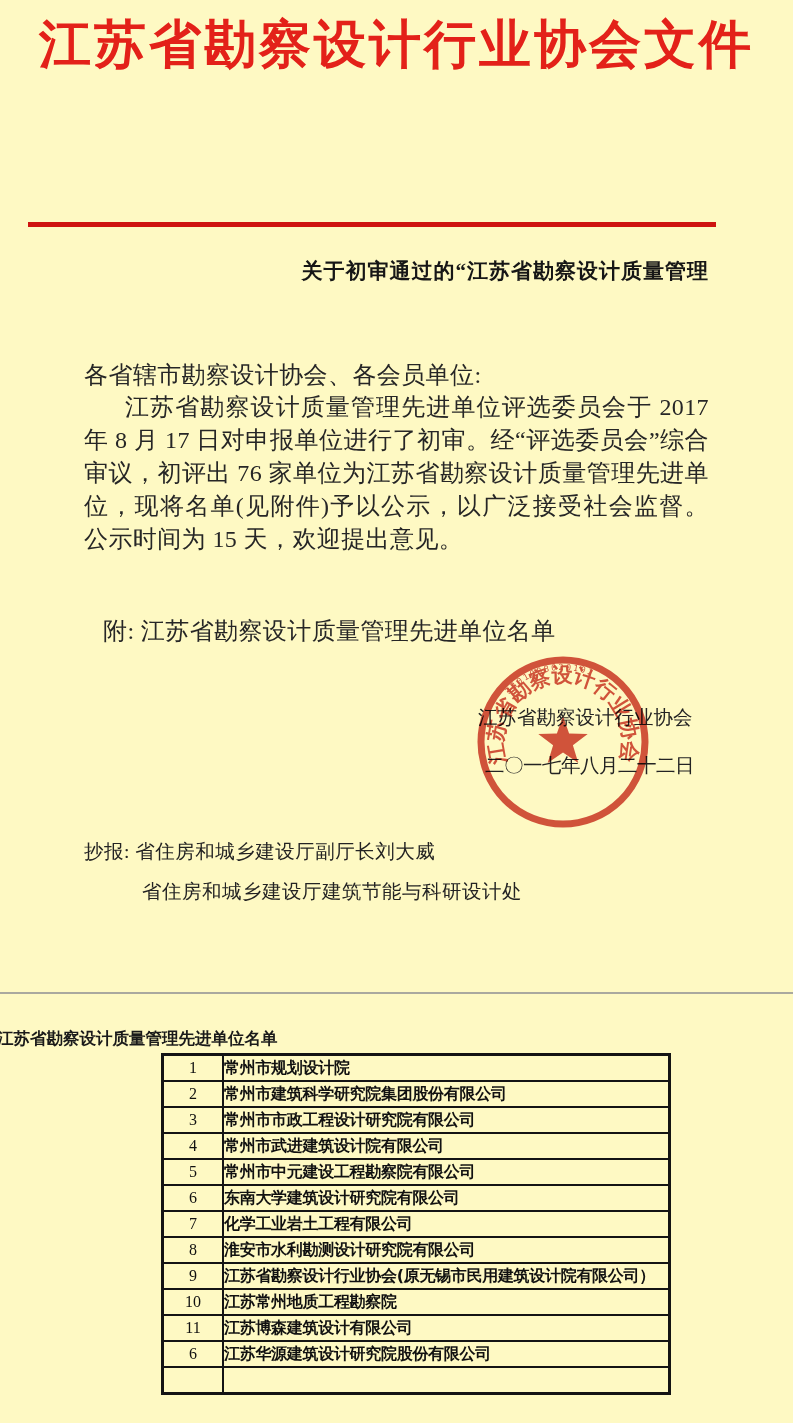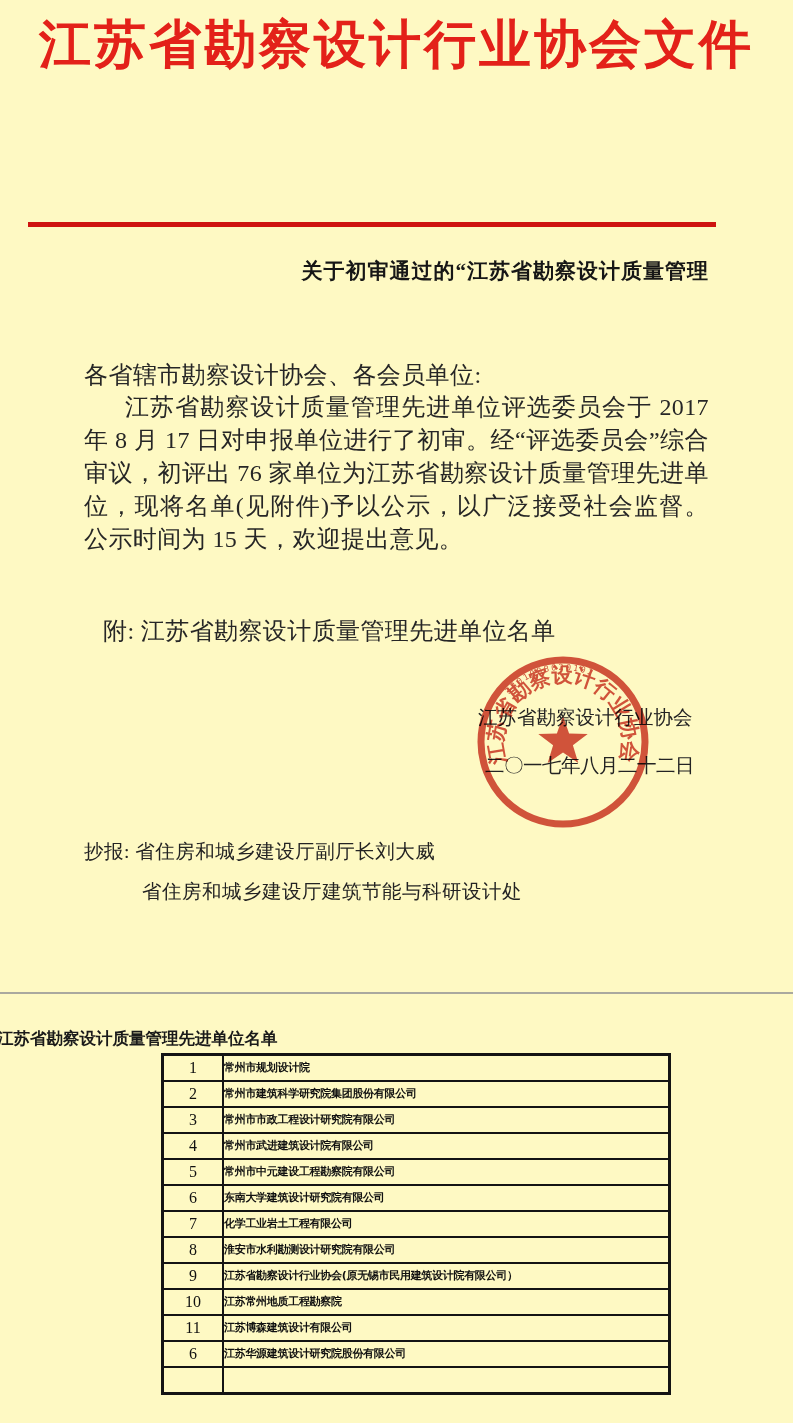--- a/index.html
+++ b/index.html
@@ -52,21 +52,21 @@
   table.roster{border-width:3px;}
   table.roster td{height:24px;padding:0;vertical-align:middle;}
   td.no{
     width:58px;text-align:center;
     font-family:"Liberation Serif","DejaVu Serif",serif;
     font-size:16px;color:#111;
   }
   td.name{
     padding:2px 2px 2px 4px;line-height:24px;
     font-family:"DejaVu Sans","Liberation Sans",sans-serif;
-    font-size:11px;font-weight:bold;color:#111;
+    font-size:16px;font-weight:bold;color:#111;
     letter-spacing:-0.3px;
   }
 </style>
 </head>
 <body>
 
 <div id="page">
 
   <div class="abs org-title">江苏省勘察设计行业协会文件</div>
 

